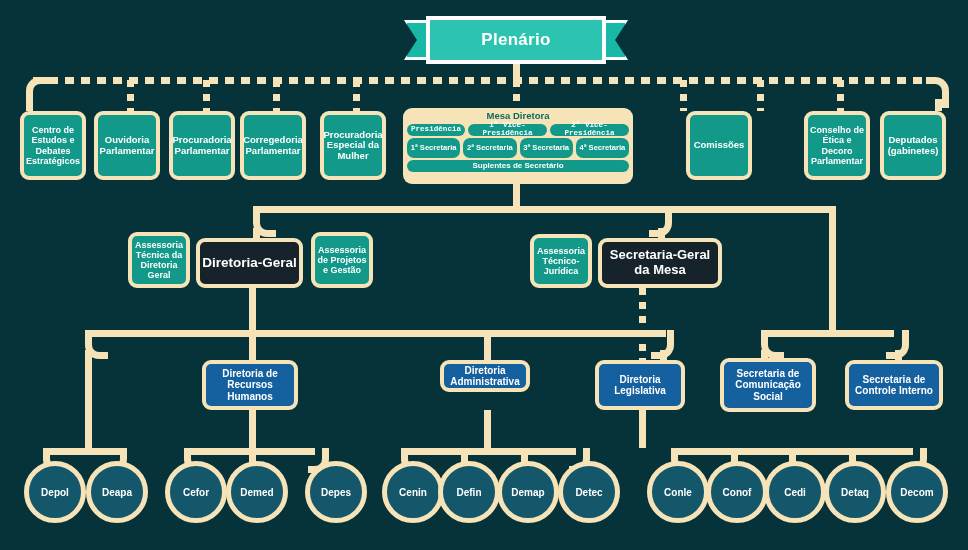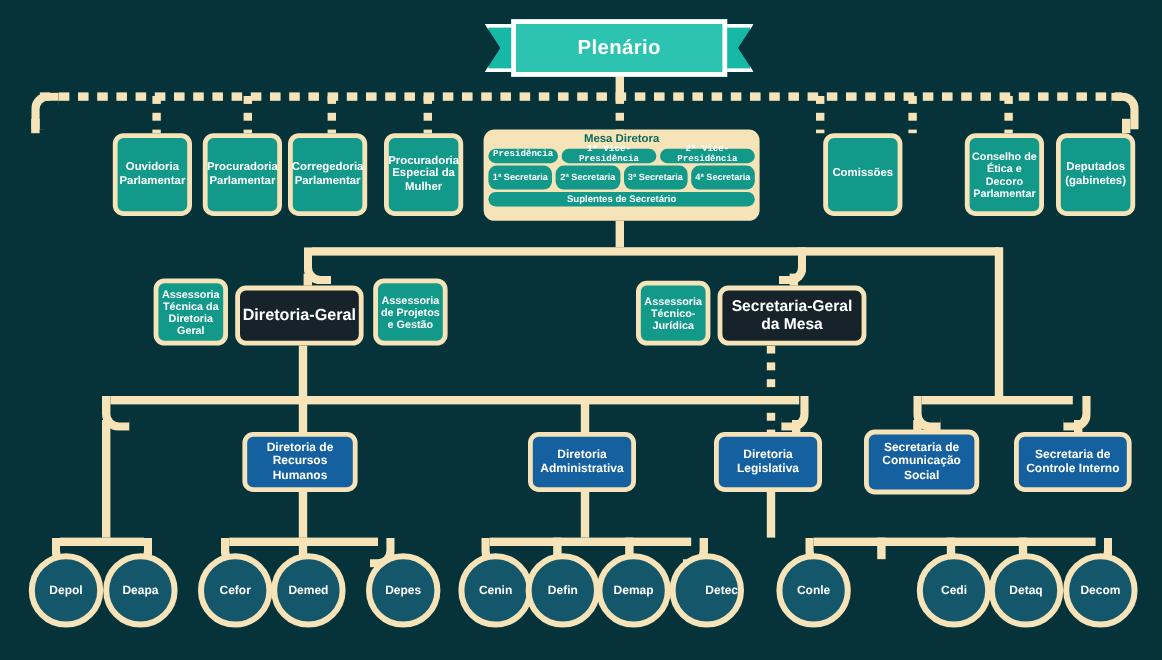--- a/index.html
+++ b/index.html
@@ -136,20 +136,23 @@
   <div class="ln v" style="left:731px;top:448px;height:18px;"></div>
   <div class="ln v" style="left:789px;top:448px;height:18px;"></div>
   <div class="ln v" style="left:849px;top:448px;height:18px;"></div>
 
   <div id="plenario-wrap">
     <div class="ribbon-tail l"></div>
     <div class="ribbon-tail r"></div>
     <div class="ribbon-main">Plenário</div>
   </div>
 
+  <div class="node teal" style="left:20px;top:111px;width:66px;height:69px;font-size:9px;padding:2px;">
+      <span>Centro de Estudos e Debates Estratégicos</span>
+    </div>
   <div class="node teal" style="left:94px;top:111px;width:66px;height:69px;font-size:9.5px;padding:2px;">
       <span>Ouvidoria Parlamentar</span>
     </div>
   <div class="node teal" style="left:169px;top:111px;width:66px;height:69px;font-size:9.5px;padding:2px;">
       <span>Procuradoria Parlamentar</span>
     </div>
   <div class="node teal" style="left:240px;top:111px;width:66px;height:69px;font-size:9.5px;padding:2px;">
       <span>Corregedoria Parlamentar</span>
     </div>
   <div class="node teal" style="left:320px;top:111px;width:66px;height:69px;font-size:9.5px;padding:2px;">
@@ -197,21 +200,21 @@
   <div class="node teal" style="left:530px;top:234px;width:62px;height:54px;font-size:9px;padding:2px;">
       <span>Assessoria Técnico-Jurídica</span>
     </div>
   <div class="node dark" style="left:598px;top:238px;width:124px;height:50px;font-size:13px;padding:2px;">
       <span>Secretaria-Geral da Mesa</span>
     </div>
 
   <div class="node blue" style="left:202px;top:360px;width:96px;height:50px;font-size:10px;padding:2px;">
       <span>Diretoria de Recursos Humanos</span>
     </div>
-  <div class="node blue" style="left:440px;top:360px;width:90px;height:50px;font-size:10px;padding:10px;">
+  <div class="node blue" style="left:440px;top:360px;width:90px;height:32px;font-size:10px;padding:10px;">
       <span>Diretoria Administrativa</span>
     </div>
   <div class="node blue" style="left:595px;top:360px;width:90px;height:50px;font-size:10px;padding:2px;">
       <span>Diretoria Legislativa</span>
     </div>
   <div class="node blue" style="left:720px;top:358px;width:96px;height:54px;font-size:10px;padding:2px;">
       <span>Secretaria de Comunicação Social</span>
     </div>
   <div class="node blue" style="left:845px;top:360px;width:98px;height:50px;font-size:10px;padding:2px;">
       <span>Secretaria de Controle Interno</span>
@@ -234,26 +237,29 @@
     </div>
   <div class="circ" style="left:382px;top:461px;width:52px;height:52px;font-size:10px;">
       <span>Cenin</span>
     </div>
   <div class="circ" style="left:438px;top:461px;width:52px;height:52px;font-size:10px;">
       <span>Defin</span>
     </div>
   <div class="circ" style="left:497px;top:461px;width:52px;height:52px;font-size:10px;">
       <span>Demap</span>
     </div>
-  <div class="circ" style="left:558px;top:461px;width:52px;height:52px;font-size:10px;justify-content:flex-end;">
+  <div class="circ" style="left:558px;top:461px;width:52px;height:52px;font-size:10px;">
       <span>Detec</span>
     </div>
   <div class="circ" style="left:647px;top:461px;width:52px;height:52px;font-size:10px;">
       <span>Conle</span>
     </div>
+  <div class="circ" style="left:706px;top:461px;width:52px;height:52px;font-size:10px;">
+      <span>Conof</span>
+    </div>
   <div class="circ" style="left:764px;top:461px;width:52px;height:52px;font-size:10px;">
       <span>Cedi</span>
     </div>
   <div class="circ" style="left:824px;top:461px;width:52px;height:52px;font-size:10px;">
       <span>Detaq</span>
     </div>
   <div class="circ" style="left:886px;top:461px;width:52px;height:52px;font-size:10px;">
       <span>Decom</span>
     </div>
 

